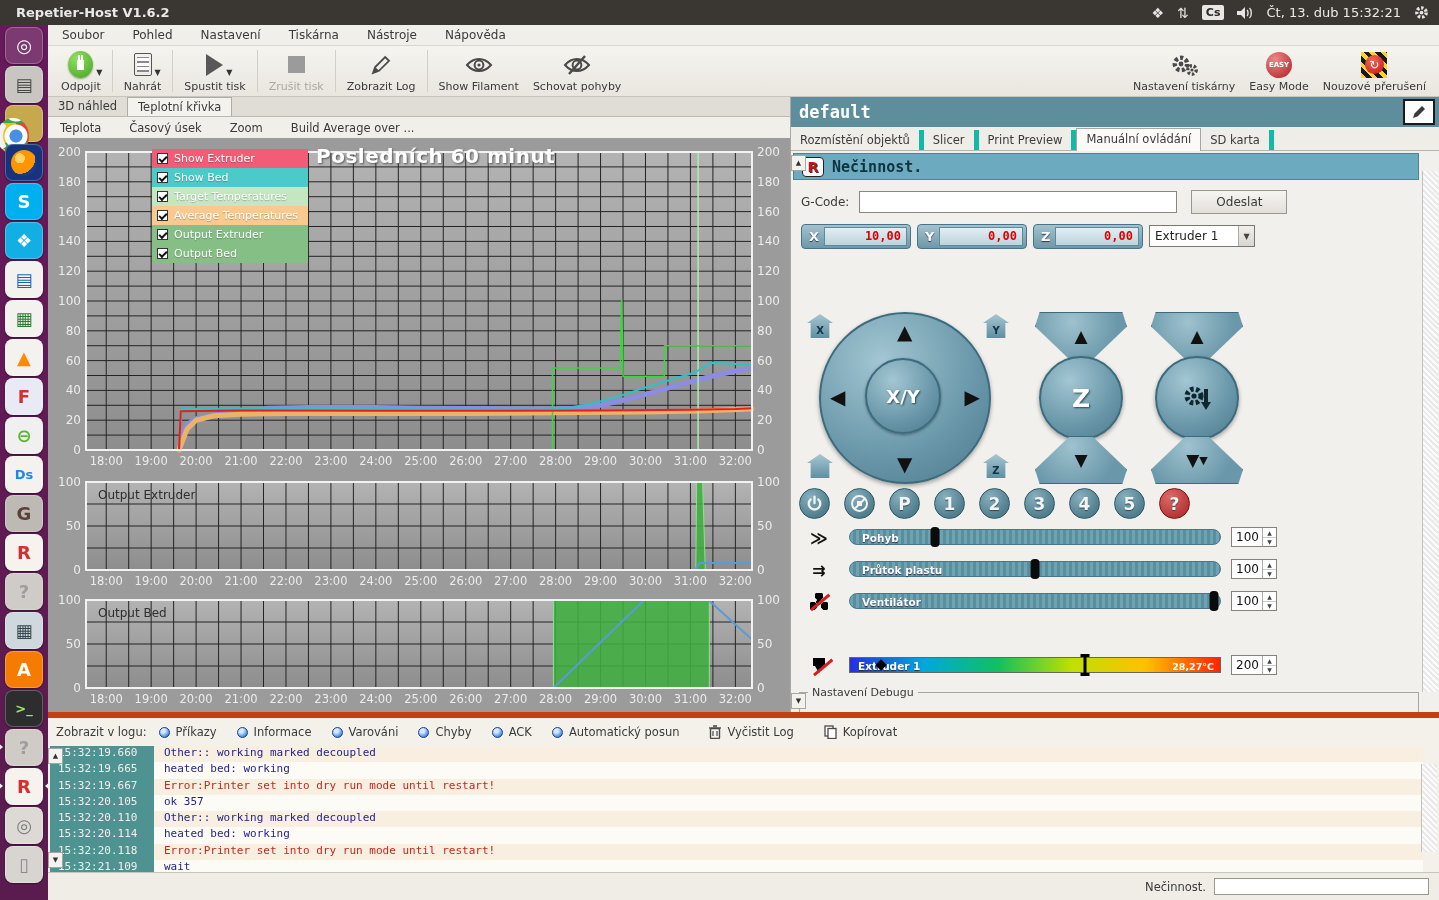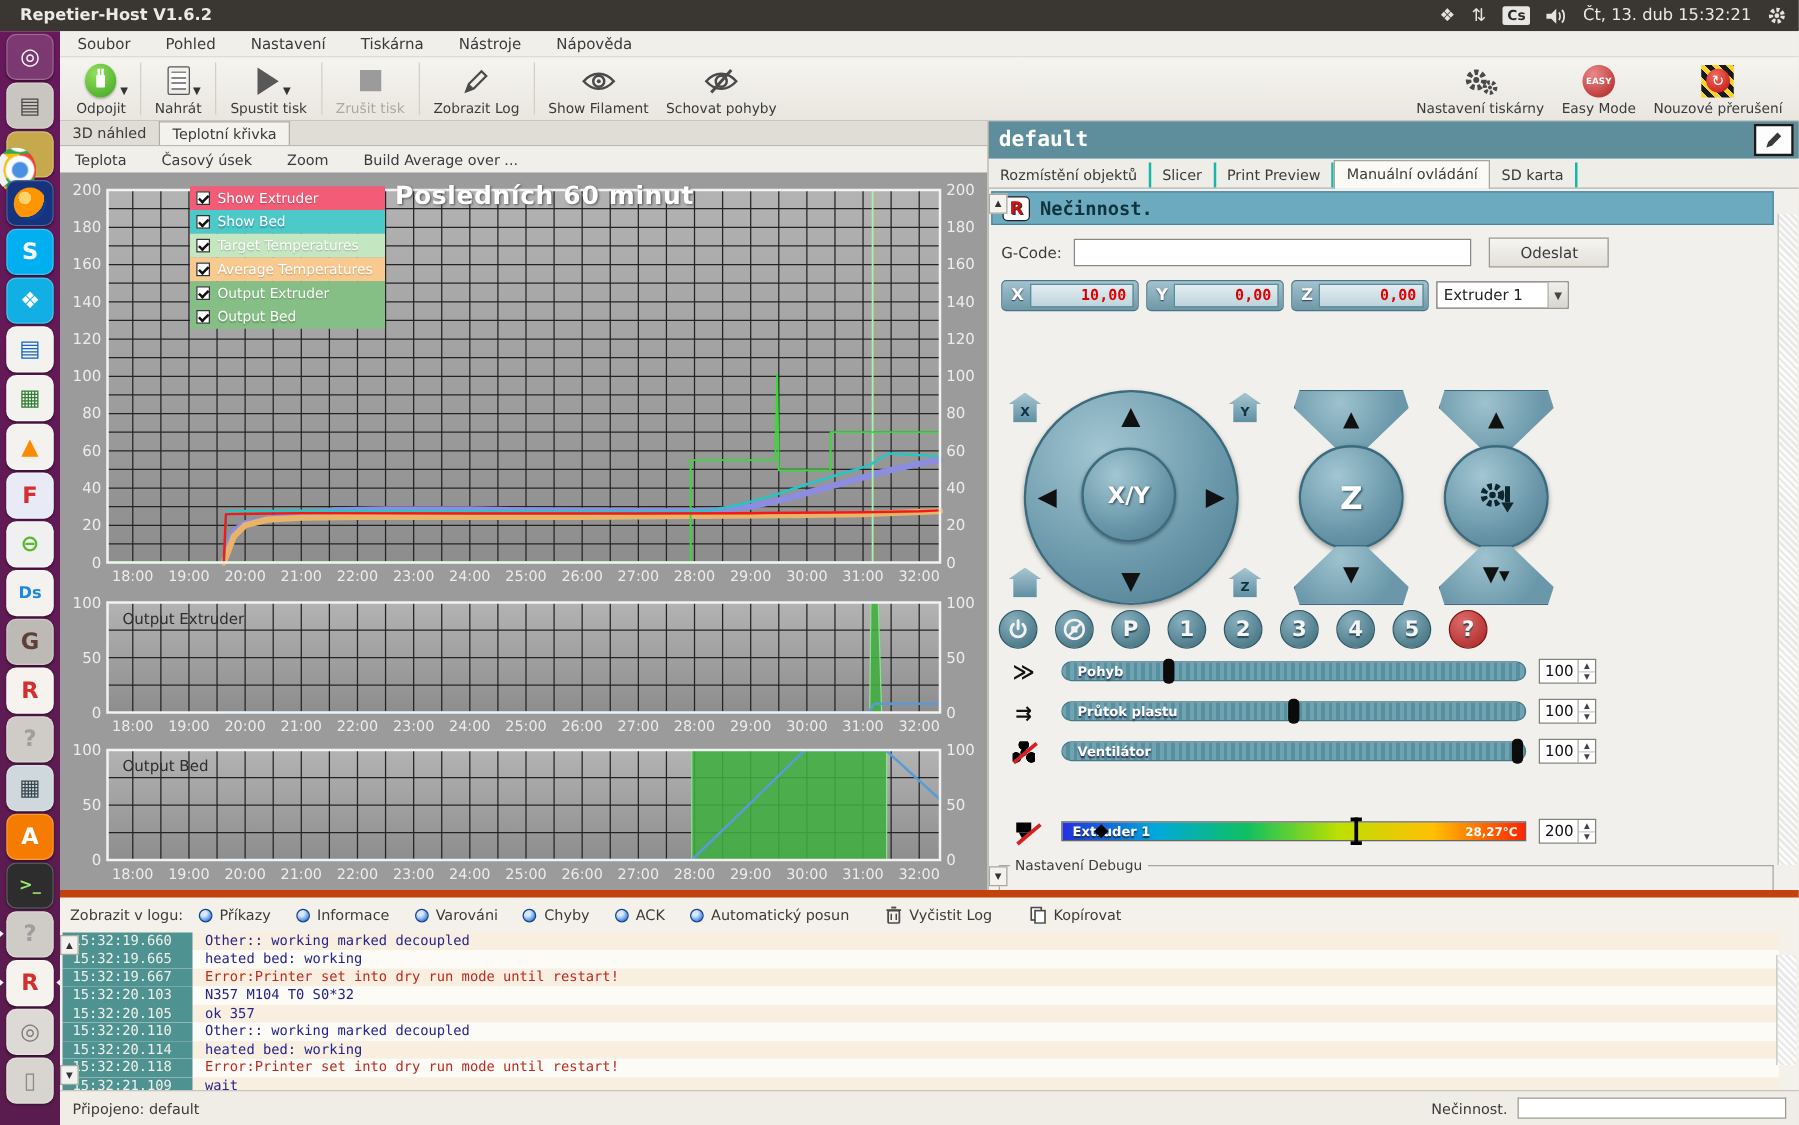--- a/index.html
+++ b/index.html
@@ -88,21 +88,21 @@
       border-left:2px solid #111; border-bottom:2px solid #111; transform:rotate(-45deg); }
   .leg-lbl { font-size:11px; color:#FFF; text-shadow:0 1px 1px rgba(0,0,0,.25); white-space:nowrap; }
   .inner-lbl { position:absolute; left:46px; top:12px; font-size:12px; color:#2E2E2E; }
 
   
   #right-panel { position:absolute; left:790px; top:97px; width:649px; height:615px; background:#F2F0EC; border-left:1px solid #ABA8A3; }
   #rp-header { height:30px; background:#5E8D9C; display:flex; align-items:center; }
   #rp-title { color:#FFF; font-family:"DejaVu Sans Mono","Liberation Mono",monospace; font-weight:bold; font-size:17px; margin-left:8px; }
   #rp-pencil { margin-left:auto; margin-right:4px; width:32px; height:26px; background:#FDFDFD; border:2px solid #1A1A1A; display:flex; align-items:center; justify-content:center; }
   #rp-tabs { height:24px; display:flex; align-items:flex-end; font-size:11.5px; color:#3A3A3A; background:#EFEDE8; border-bottom:1px solid #B7B4AE; }
-  .rp-tab { padding:3px 9px; border-right:2px solid #14b8a6; }
+  .rp-tab { padding:3px 9px; border-right:5px solid #14b8a6; }
   .rp-tab.active { background:#FBFAF7; border:1px solid #A8A5A0; border-bottom:none; margin-bottom:-1px; padding-bottom:5px; }
   #rp-content { position:absolute; left:0; top:55px; width:632px; bottom:0; }
   #rp-status { position:absolute; left:2px; top:1px; width:626px; height:27px; background:#6CAABF;
       border:1px solid #4E8396; display:flex; align-items:center; gap:8px; padding-left:8px; }
   #rp-status .rlogo { width:22px; height:20px; background:#FAFAFA; border-radius:4px; border:1px solid #222;
       color:#C81414; font-weight:bold; font-size:14px; display:flex; align-items:center; justify-content:center;
       text-shadow:1px 1px 0 #333; }
   #rp-status .stxt { font-family:"DejaVu Sans Mono","Liberation Mono",monospace; font-weight:bold; font-size:15px; color:#10333E; }
   .rp-row { position:absolute; left:0; width:632px; }
   #gcode-row { top:38px; height:24px; display:flex; align-items:center; }
@@ -930,24 +930,20 @@
       </div>
     <div class="log-row">
         <span class="log-time">15:32:19.665</span>
         <span class="log-text">heated bed: working</span>
       </div>
     <div class="log-row err">
         <span class="log-time">15:32:19.667</span>
         <span class="log-text">Error:Printer set into dry run mode until restart!</span>
       </div>
     <div class="log-row">
-        <span class="log-time">15:32:20.103</span>
-        <span class="log-text">N357 M104 T0 S0*32</span>
-      </div>
-    <div class="log-row">
         <span class="log-time">15:32:20.105</span>
         <span class="log-text">ok 357</span>
       </div>
     <div class="log-row">
         <span class="log-time">15:32:20.110</span>
         <span class="log-text">Other:: working marked decoupled</span>
       </div>
     <div class="log-row">
         <span class="log-time">15:32:20.114</span>
         <span class="log-text">heated bed: working</span>
@@ -964,18 +960,17 @@
   <div class="vscroll" style="right:2px; top:46px; bottom:20px;"></div>
   <div class="varrow" style="right:2px; top:30px;">
       <i>▲</i>
     </div>
   <div class="varrow" style="right:2px; bottom:4px;">
       <i>▼</i>
     </div>
 </div>
 
 <div id="statusbar">
-  <span id="sb-left">Připojeno: default</span>
   <span id="sb-right">
     <span>Nečinnost.</span>
     <span id="sb-box"></span>
   </span>
 </div>
 
 </body></html>

